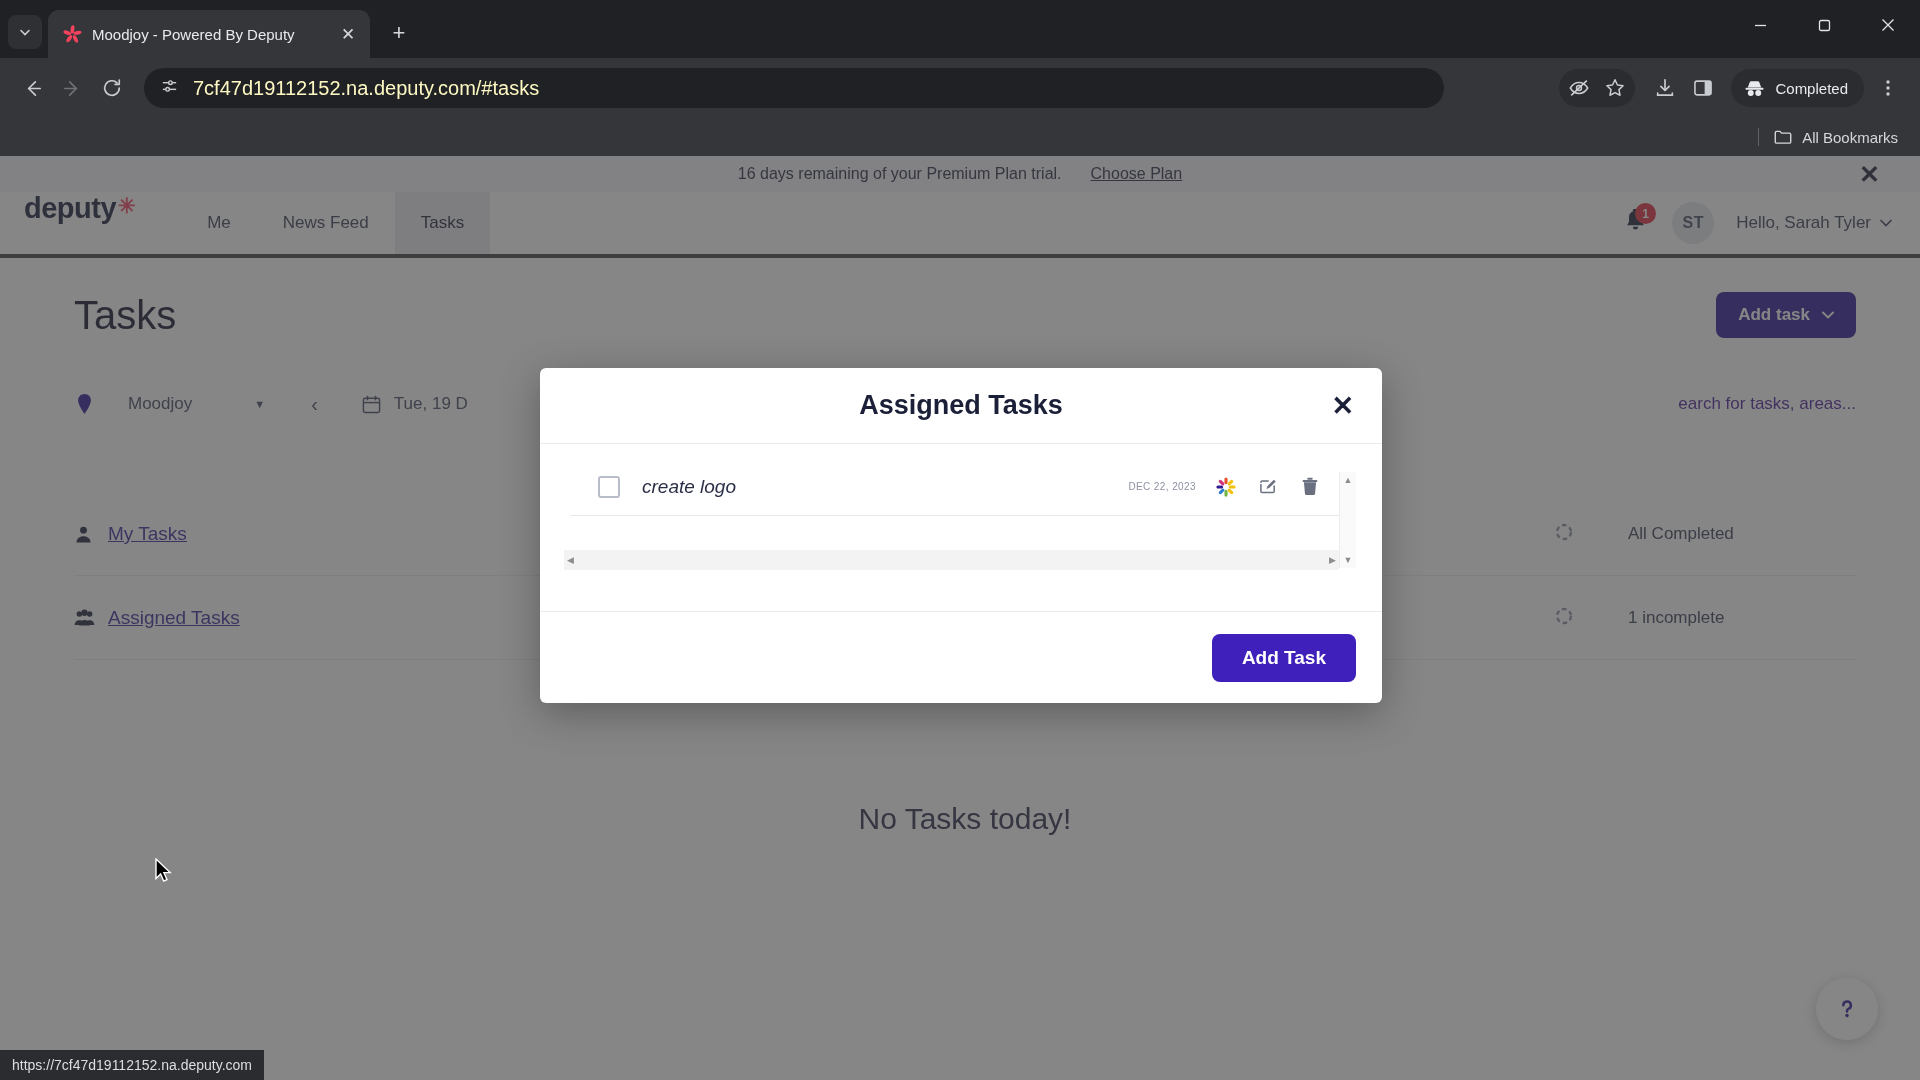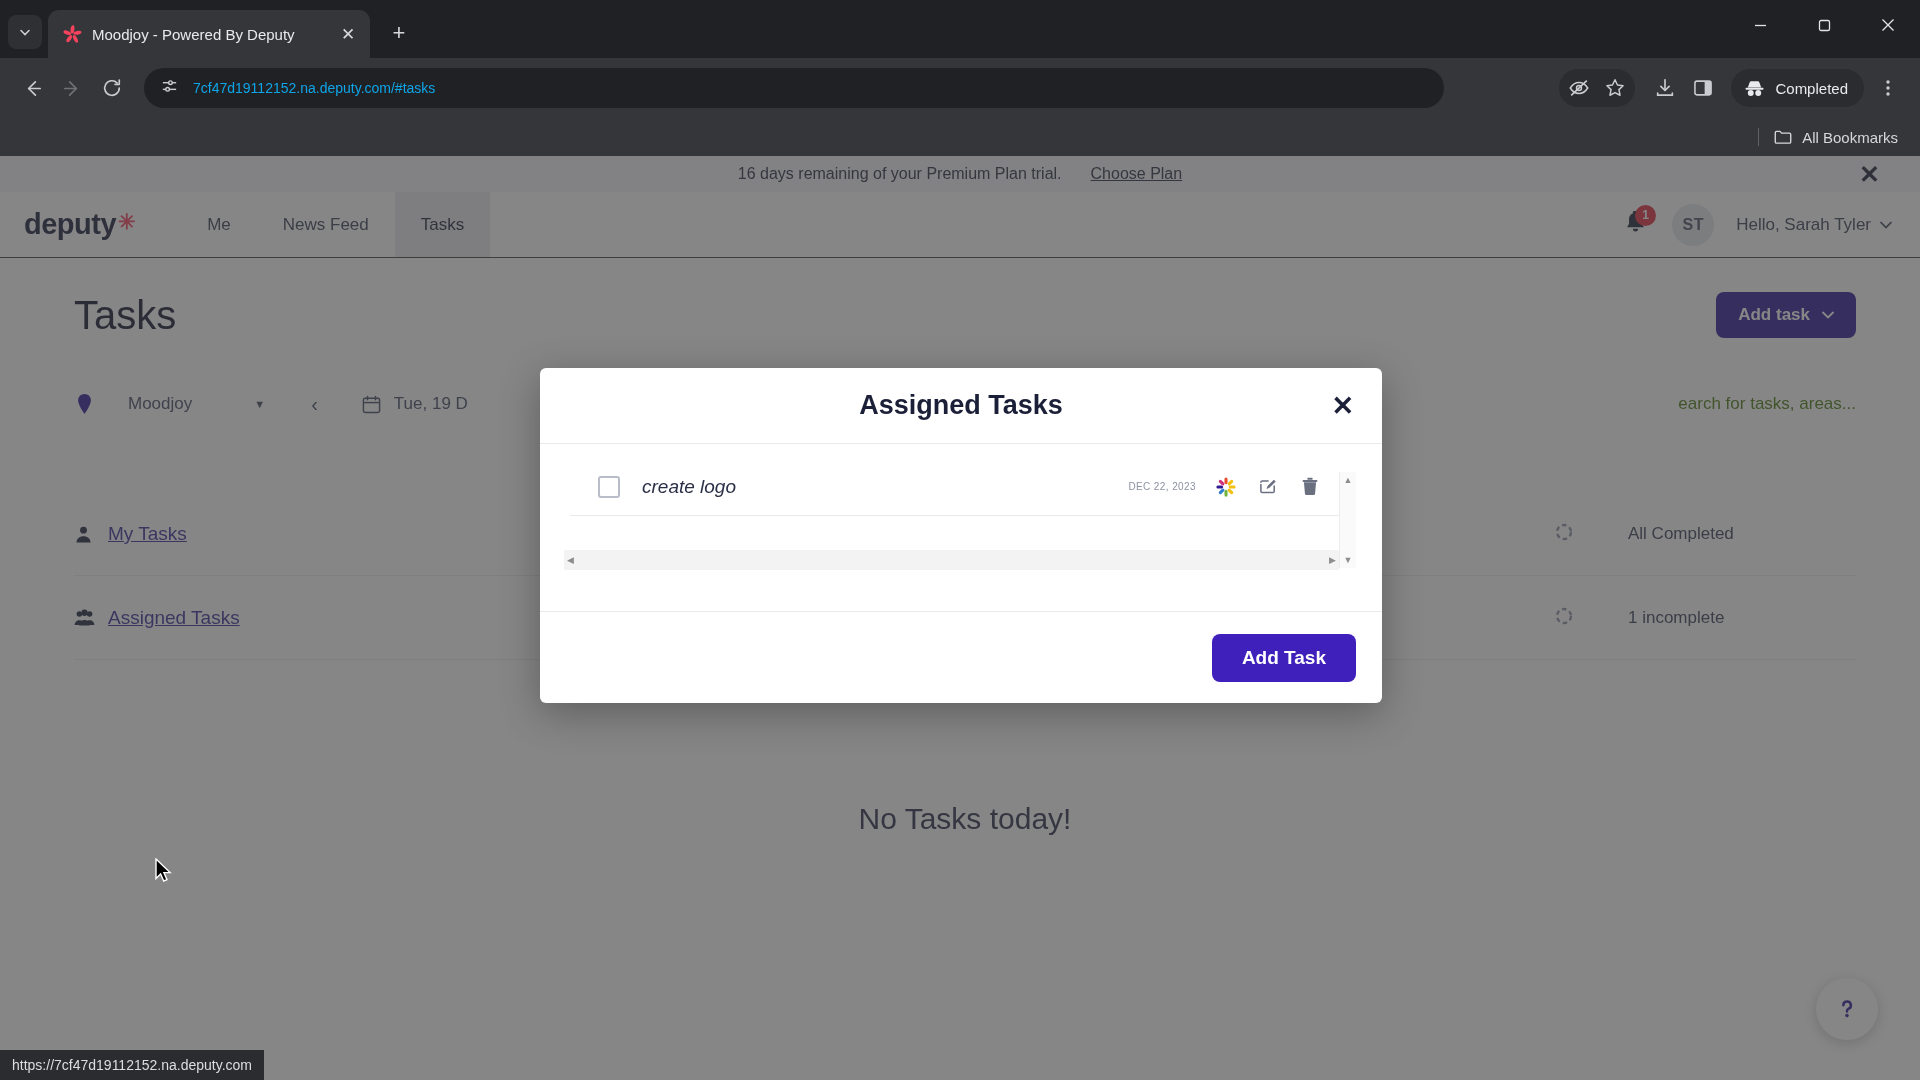--- a/index.html
+++ b/index.html
@@ -58,21 +58,21 @@
   .tb-icon {
     width: 36px; height: 36px; border-radius: 50%; display: flex;
     align-items: center; justify-content: center; color: #c9ccd0; flex: 0 0 auto;
   }
   .tb-icon.dim { color: #6f7276; }
   .omnibox {
     flex: 1; height: 40px; background: #202124; border-radius: 20px;
     display: flex; align-items: center; padding: 0 16px; gap: 14px;
     margin: 0 10px; max-width: 1300px;
   }
-  .omnibox .url { color: #0ea5e9; font-size: 14px; white-space: nowrap; text-align: center; }
+  .omnibox .url { color: #fef9c3; font-size: 20px; white-space: nowrap; text-align: center; }
   .tb-right { display: flex; align-items: center; gap: 2px; margin-left: auto; }
   .pill-group {
     display: flex; align-items: center; background: #2b2c2f;
     border-radius: 20px; height: 38px; padding: 0 2px;
   }
   .incognito-pill {
     display: flex; align-items: center; gap: 9px; background: #2b2c2f;
     border-radius: 20px; height: 38px; padding: 0 16px 0 12px;
     color: #e8eaed; font-size: 15px; margin-left: 8px;
   }
@@ -97,22 +97,22 @@
     height: 36px; background: #f3f4f7; display: flex; align-items: center;
     justify-content: center; position: relative; font-size: 16px; color: #2b2f42; gap: 24px;
   }
   .trial-banner a { color: #2b2f42; text-decoration: underline; margin-left: 5px; }
   .banner-close {
     position: absolute; right: 40px; top: 50%; transform: translateY(-50%);
     font-size: 25px; font-weight: bold; color: #1b1f33;
   }
 
   .deputy-header {
-    height: 66px; background: #ffffff; display: flex; align-items: center;
-    padding: 0 28px 0 24px; border-bottom: 1px solid #404040;
+    height: 66px; background: #ffffff; display: flex; 
+    padding: 0 28px 0 24px; border-bottom: 4px solid #404040;
   }
   .logo {
     font-size: 29px; font-weight: bold; color: #18203c;
     letter-spacing: -0.5px; display: flex; align-items: flex-start;
   }
   .logo-star { color: #f5425d; font-size: 21px; margin-left: 2px; margin-top: 2px; }
   .nav { display: flex; align-items: center; margin-left: 46px; height: 100%; }
   .nav-item {
     padding: 0 26px; height: 100%; display: flex; align-items: center;
     font-size: 17px; color: #3c4257;
@@ -149,21 +149,21 @@
     display: flex; align-items: center; gap: 62px;
     font-size: 17px; color: #454b63; padding-right: 6px;
   }
   .chev { font-size: 11px; color: #454b63; }
   .nav-arrow { margin-left: 40px; font-size: 20px; color: #454b63; }
   .date-box {
     margin-left: 44px; display: flex; align-items: center; gap: 13px;
     font-size: 17px; color: #454b63;
   }
   .search-box {
-    margin-left: auto; font-size: 17px; color: #4d7c0f;
+    margin-left: auto; font-size: 17px; color: #4c1d95;
   }
 
   .task-groups { margin-top: 62px; }
   .task-group {
     height: 84px; display: flex; align-items: center;
     border-bottom: 1px solid #ebedf1;
   }
   .task-group:first-child { border-top: 1px solid transparent; }
   .tg-icon { width: 34px; display: flex; justify-content: flex-start; color: #20253c; }
   .tg-label {

